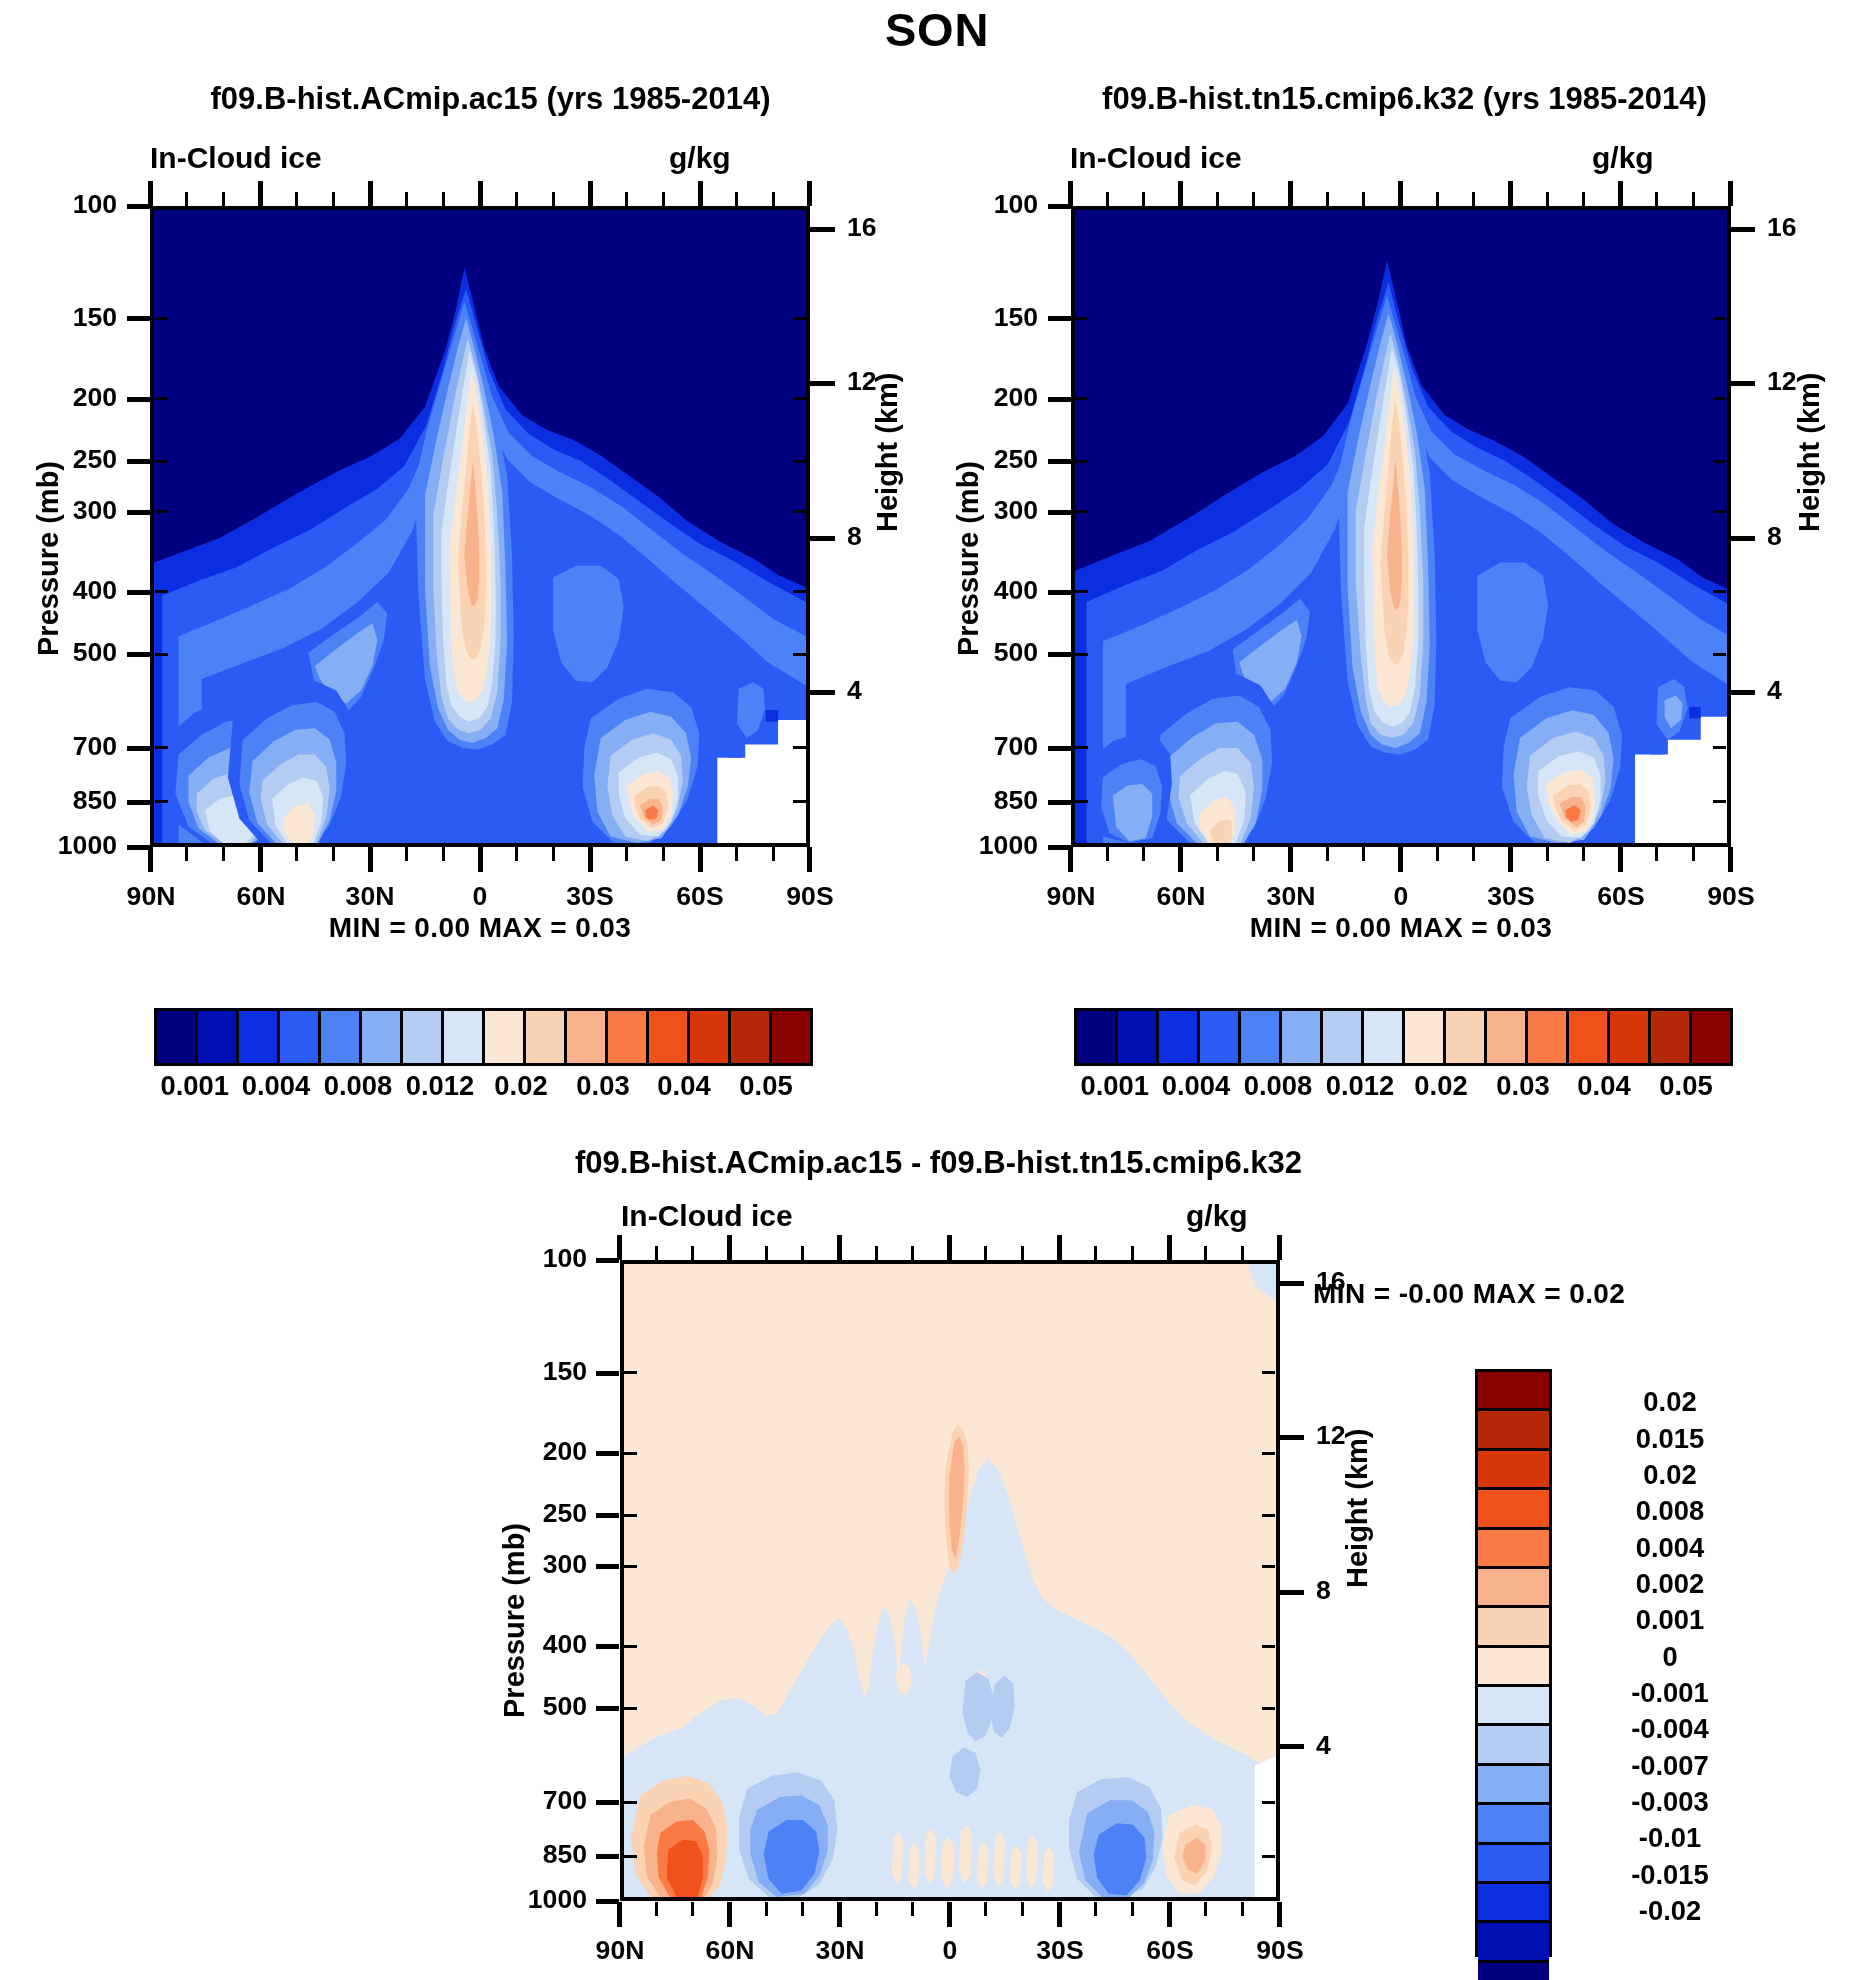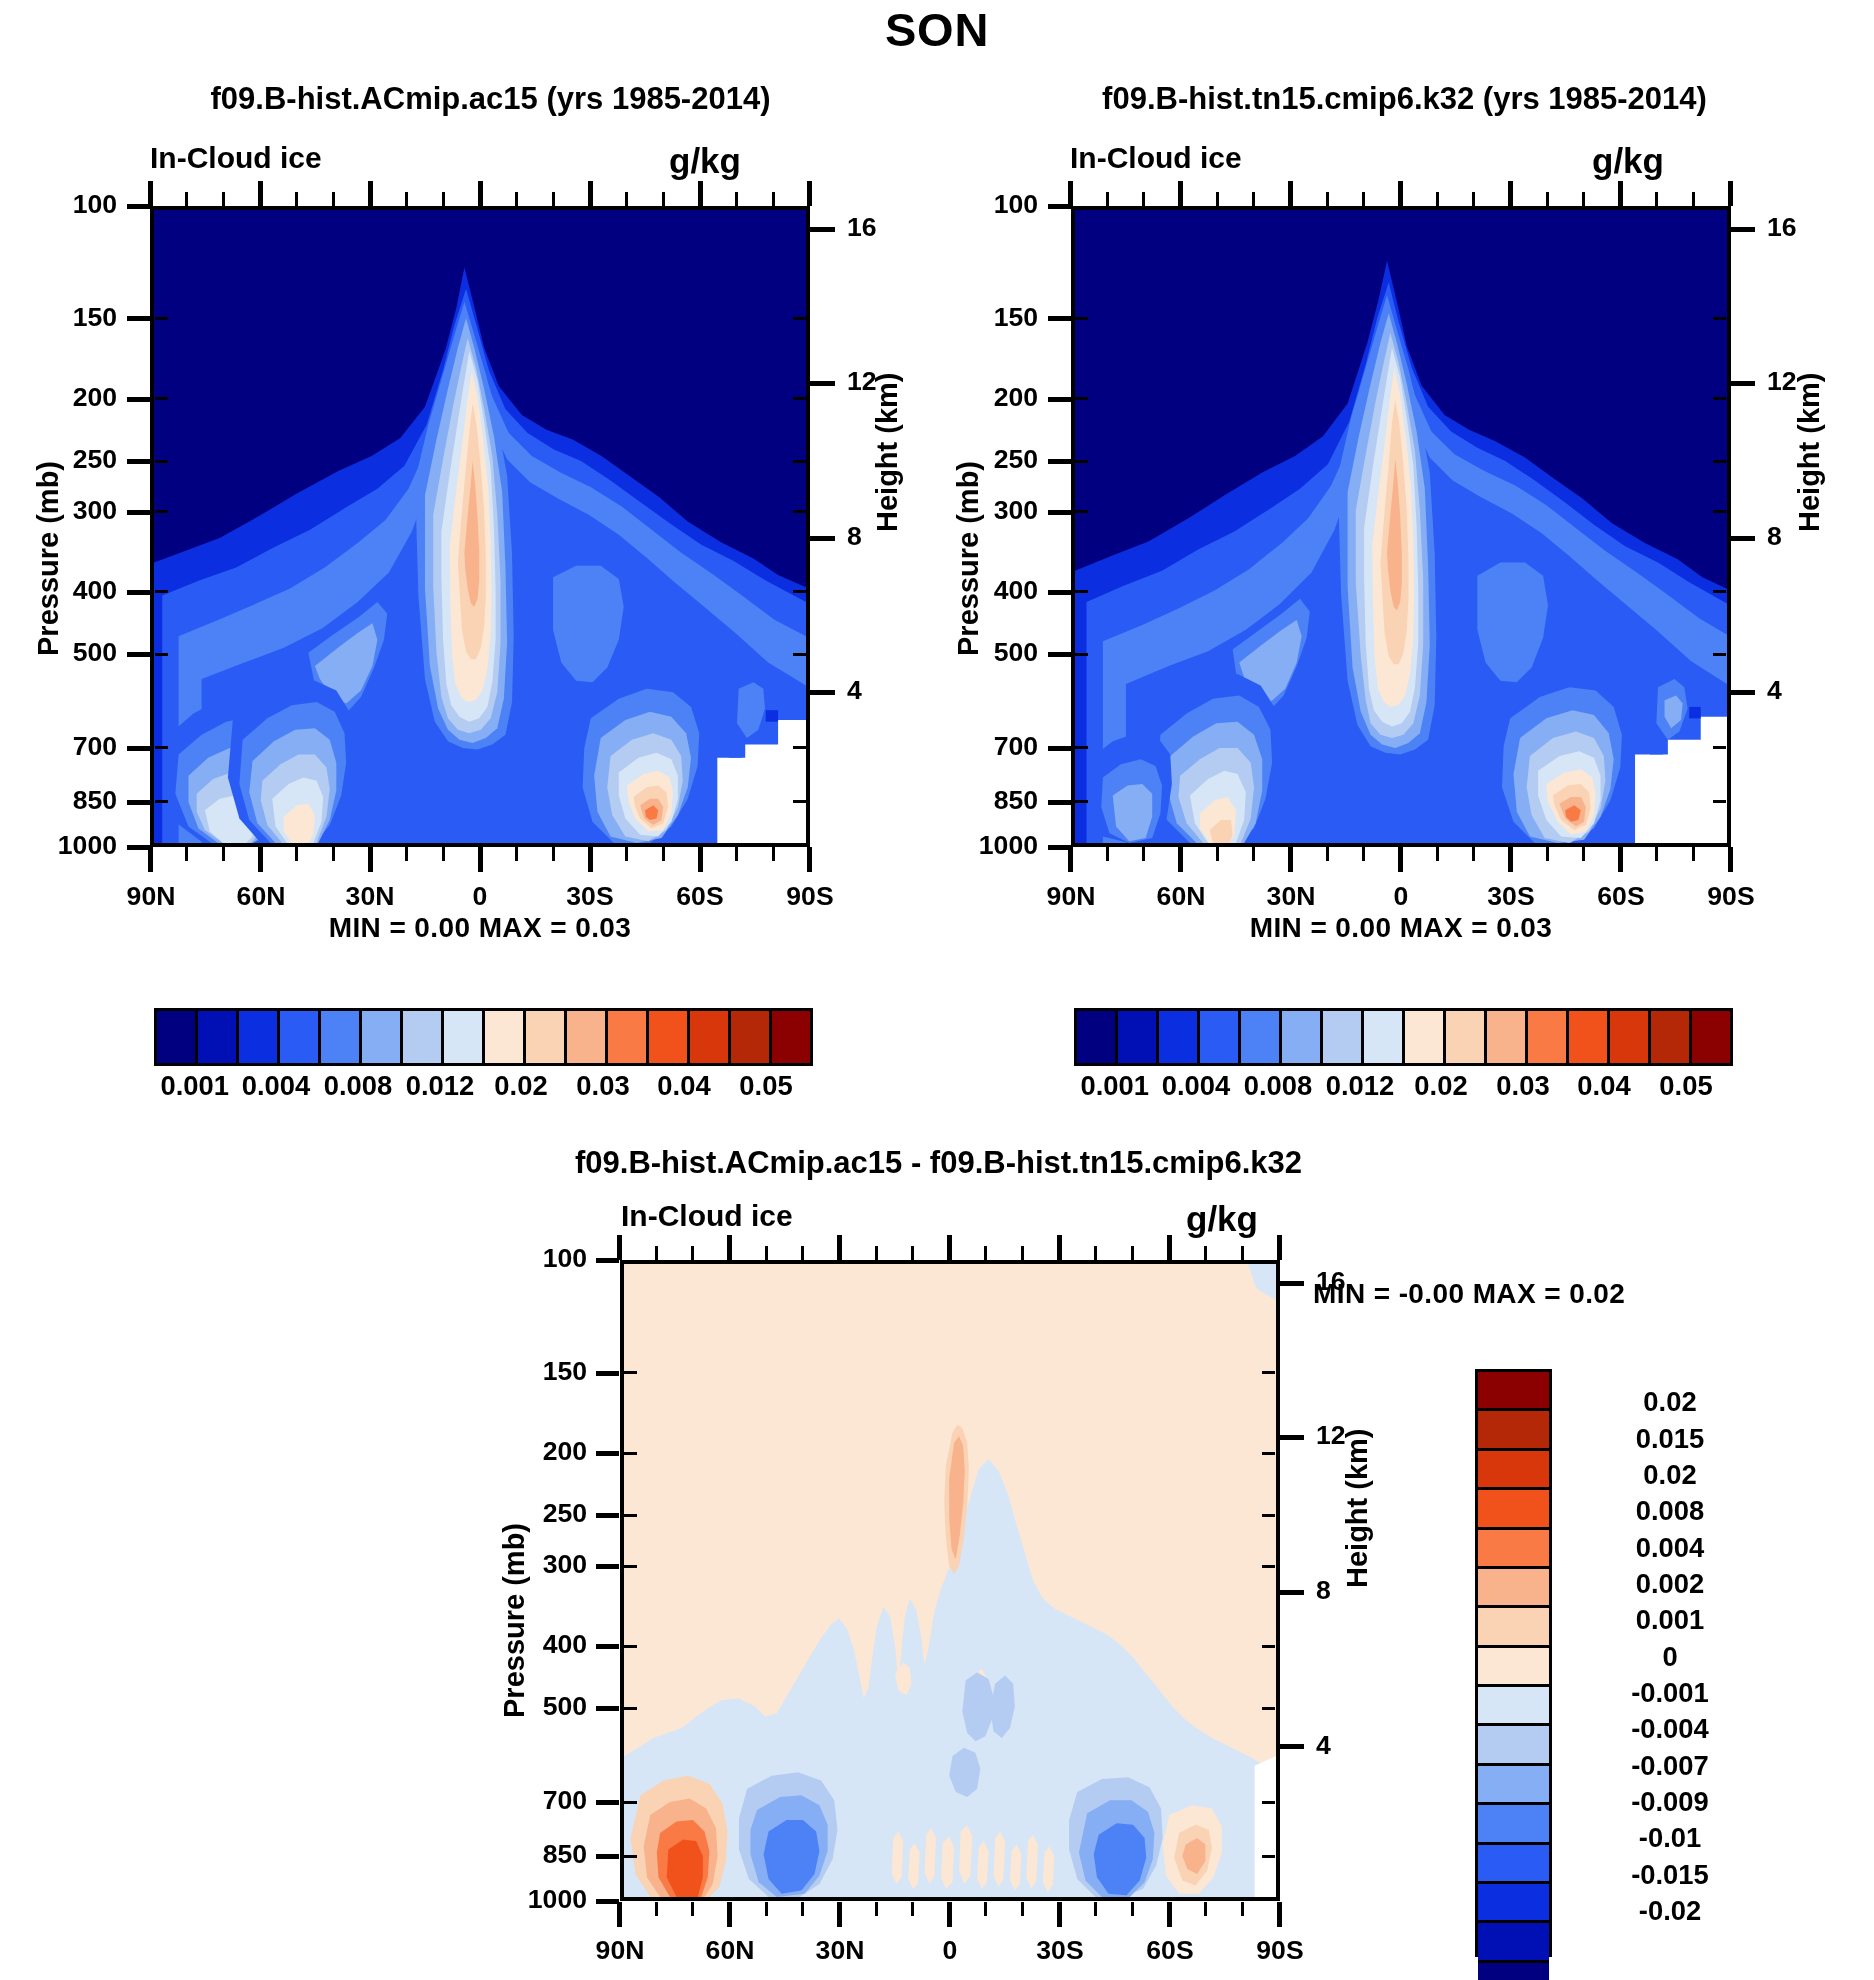--- a/index.html
+++ b/index.html
@@ -7,21 +7,21 @@
        font-family:"Liberation Sans",sans-serif;color:#000;
        -webkit-font-smoothing:antialiased;}
   .abs{position:absolute;}
 
   
   #figure-title{left:0;top:1.7px;width:1874px;text-align:center;
     font-size:47px;font-weight:bold;letter-spacing:0.8px;}
 
   .panel-title{font-size:31px;font-weight:bold;text-align:center;}
   .field-label{font-size:30px;font-weight:bold;}
-  .units-label{font-size:35px;font-weight:bold;}
+  .units-label{font-size:30px;font-weight:bold;}
   .minmax{font-size:28px;font-weight:bold;text-align:center;letter-spacing:0.4px;}
 
   .axis-title{font-size:29px;font-weight:bold;}
   .tick-text{font-size:26.6px;font-weight:bold;}
 
   
   .plotframe{position:absolute;box-sizing:border-box;border:4.2px solid #000;
              overflow:hidden;background:#ffffff;}
   .plotinner{position:absolute;left:0;top:0;width:100%;height:100%;}
 
@@ -619,18 +619,18 @@
     <span style="top: 54px;">0.015</span>
     <span style="top: 90px;">0.02</span>
     <span style="top: 126px;">0.008</span>
     <span style="top: 163px;">0.004</span>
     <span style="top: 199px;">0.002</span>
     <span style="top: 235px;">0.001</span>
     <span style="top: 272px;">0</span>
     <span style="top: 308px;">-0.001</span>
     <span style="top: 344px;">-0.004</span>
     <span style="top: 381px;">-0.007</span>
-    <span style="top: 417px;">-0.009</span>
+    <span style="top: 417px;">-0.003</span>
     <span style="top: 453px;">-0.01</span>
     <span style="top: 490px;">-0.015</span>
     <span style="top: 526px;">-0.02</span>
   </div>
 
 
 </body></html>

